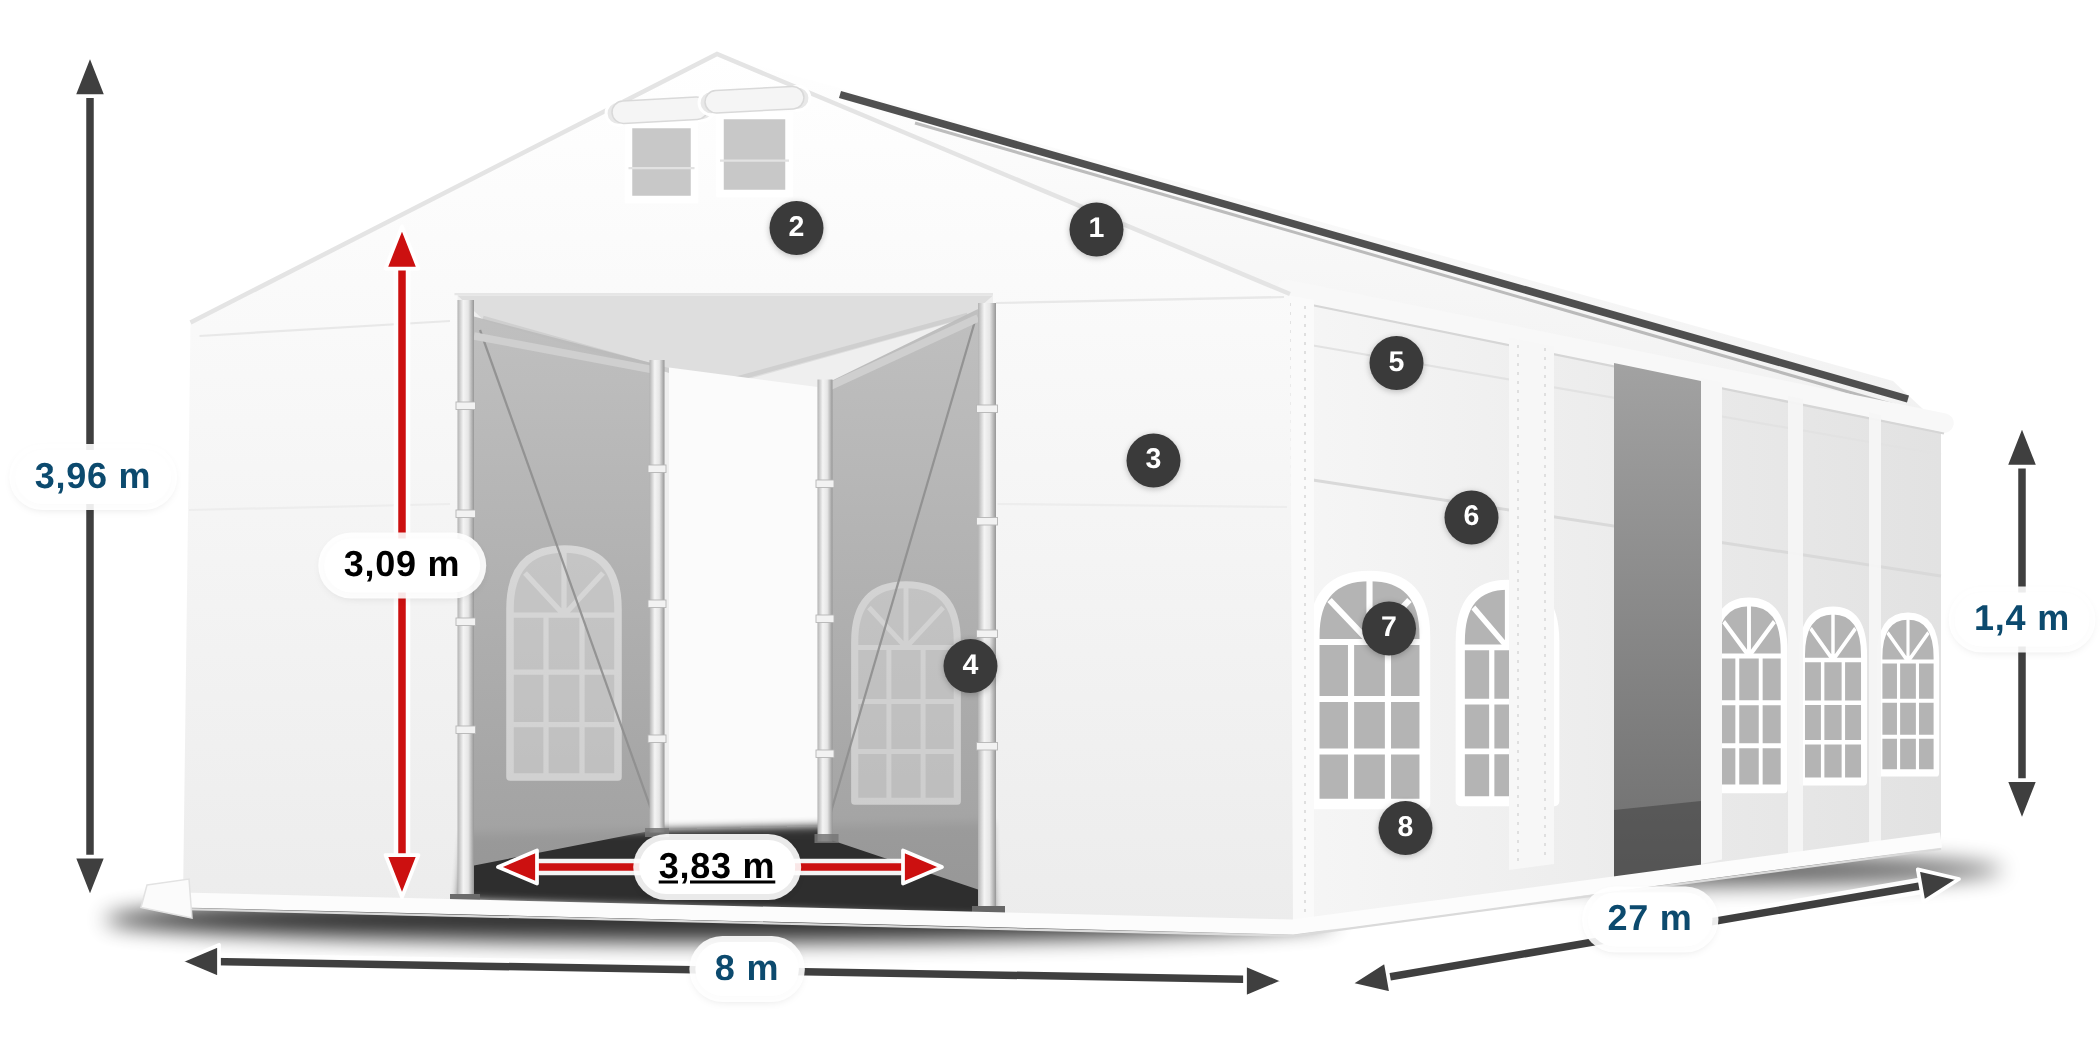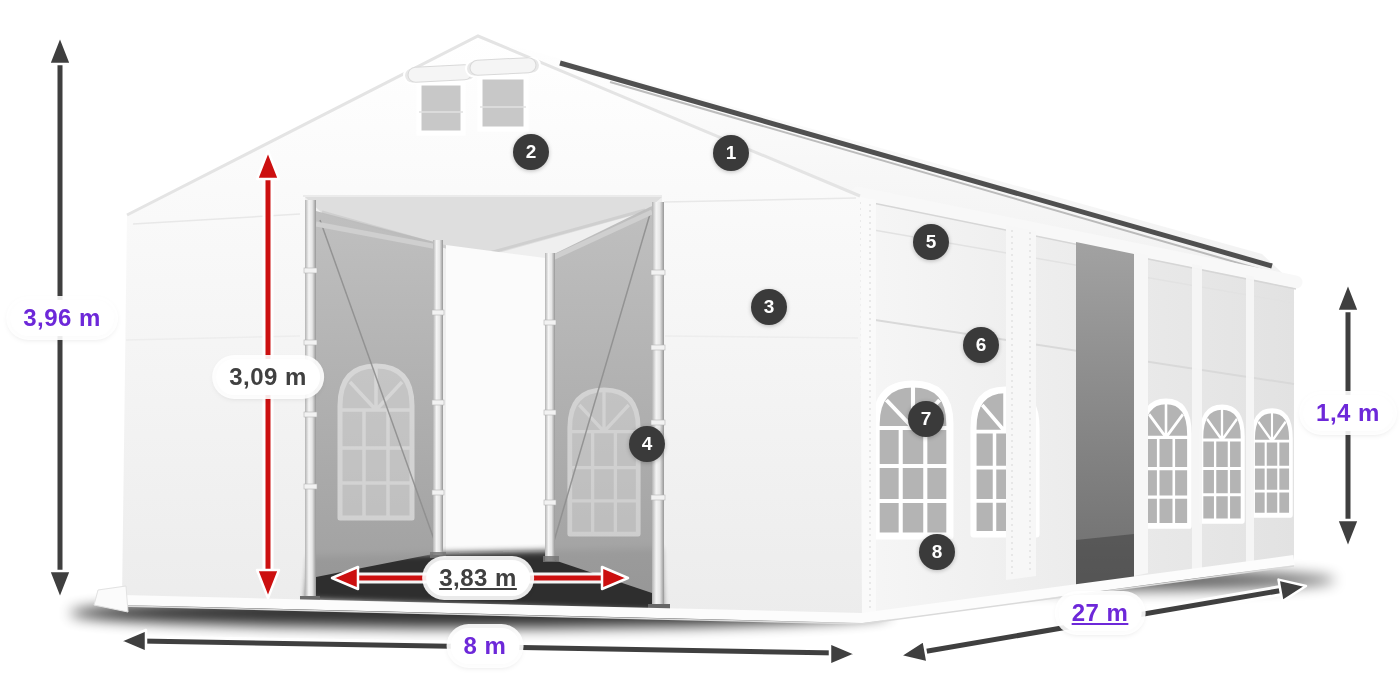--- a/index.html
+++ b/index.html
@@ -4,37 +4,37 @@
 <style>
   html,body{margin:0;padding:0;background:#ffffff;}
   .stage{
     position:relative;width:1400px;height:700px;overflow:hidden;background:#ffffff;
     font-family:"Liberation Sans",sans-serif;
   }
   .stage svg{position:absolute;left:0;top:0;}
   .pill{
     position:absolute;transform:translate(-50%,-50%);
     background:#ffffff;border-radius:19px;padding:3px 13px;
-    font-size:24px;font-weight:bold;color:#6d28d9;white-space:nowrap;
+    font-size:24px;font-weight:bold;color:#0c4a6e;white-space:nowrap;
     box-shadow:0 0 0 4px rgba(255,255,255,0.9),0 2px 7px rgba(0,0,0,0.18);
     letter-spacing:0.5px;line-height:1.25;
   }
-  .pill.red{color:#404040;}
+  .pill.red{color:#000000;}
   .badge{
     position:absolute;transform:translate(-50%,-50%);
     width:36px;height:36px;border-radius:50%;background:#3a3a3a;color:#ffffff;
     font-size:19px;font-weight:bold;display:flex;align-items:center;justify-content:center;
     box-shadow:0 1px 4px rgba(0,0,0,0.25);
   }
   
   .pill-total{left:62px;top:318px;}
   .pill-doorh{left:268px;top:377px;}
   .pill-doorw{left:478px;top:578px;text-decoration:underline;}
-  .pill-width{left:485px;top:646px;}
-  .pill-length{left:1100px;top:613px;text-decoration:underline;}
+  .pill-width{left:498px;top:646px;}
+  .pill-length{left:1100px;top:613px;}
   .pill-side{left:1348px;top:413px;}
   
   .badge-1{left:731px;top:153px;}
   .badge-2{left:531px;top:152px;}
   .badge-3{left:769px;top:307px;}
   .badge-4{left:647px;top:444px;}
   .badge-5{left:931px;top:242px;}
   .badge-6{left:981px;top:345px;}
   .badge-7{left:926px;top:419px;}
   .badge-8{left:937px;top:552px;}

